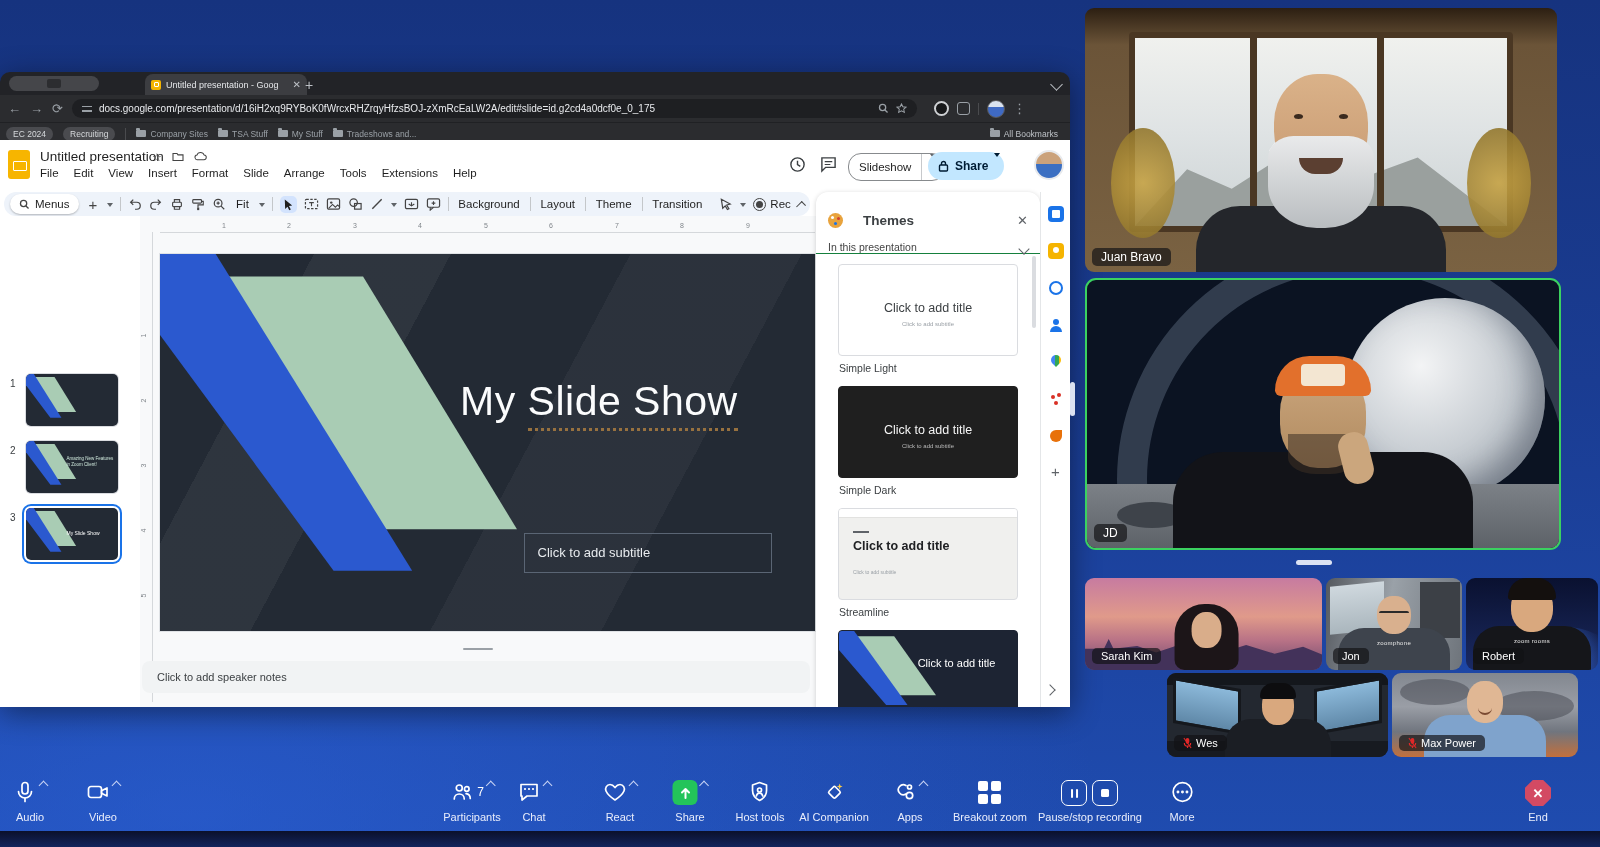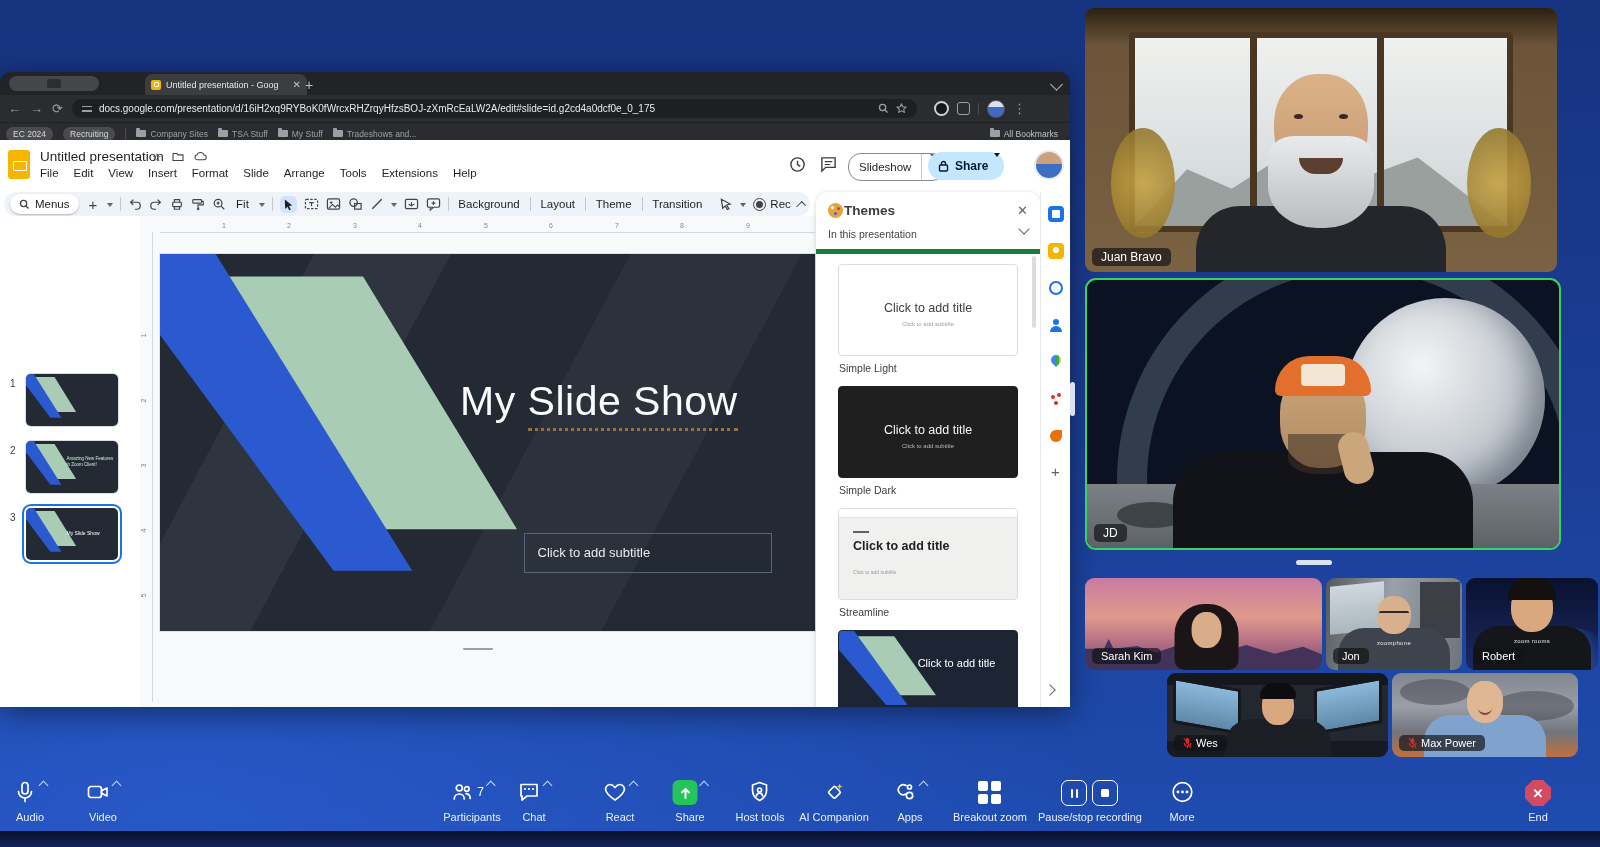--- a/index.html
+++ b/index.html
@@ -92,26 +92,26 @@
   .gv-sq{position:absolute;width:4px;height:4px;border:1.2px solid #5f6368;border-radius:1px;}
   .chev-left{left:46px;top:541px;width:7px;height:7px;border-left:1.6px solid #5f6368;border-bottom:1.6px solid #5f6368;transform:rotate(45deg);}
 
   .filmstrip{left:0;top:76px;width:140px;height:491px;background:#fff;}
   .thumb-num{position:absolute;left:10px;font-size:10px;color:#3c4043;}
   .thumb{position:absolute;left:26px;width:92px;height:52px;background:#232a34;border-radius:5px;overflow:hidden;box-shadow:0 0 0 1px #dadce0;}
   .thumb.sel{box-shadow:0 0 0 2px #fff,0 0 0 4px #1a73e8;}
   .th-txt{position:absolute;left:44%;width:52%;color:#cfe8dc;font-size:4.5px;line-height:1.4;}
 
   .themes{left:816px;top:52px;width:224px;height:648px;background:#fff;border-radius:12px;box-shadow:0 1px 5px rgba(0,0,0,.18);overflow:hidden;}
-  .th-head{height:36px;display:flex;align-items:center;padding:0 12px;gap:1px;box-sizing:border-box;}
+  .th-head{height:36px;display:flex;align-items:flex-end;padding:0 12px;gap:20px;box-sizing:border-box;}
   .palette{width:15px;height:15px;border-radius:50%;background:#e8a33d;position:relative;}
   .palette::after{content:"";position:absolute;left:3px;top:3px;width:3px;height:3px;border-radius:50%;background:#fff;box-shadow:6px 1px 0 #d23f31,3px 6px 0 #1a73e8;}
   .th-title{font-size:13.5px;color:#3c4043;font-weight:bold;flex:1;}
   .th-close{font-size:13px;color:#5f6368;}
-  .th-sect{height:26px;border-bottom:5px solid #15803d;display:flex;align-items:flex-start;padding:0 12px;font-size:10.5px;color:#444;box-sizing:border-box;}
+  .th-sect{height:26px;border-bottom:1px solid #15803d;display:flex;align-items:flex-end;padding:0 12px;font-size:10.5px;color:#444;box-sizing:border-box;}
   .th-sect .chev-dn{margin-left:auto;width:7px;height:7px;border-left:1.6px solid #5f6368;border-bottom:1.6px solid #5f6368;transform:rotate(-45deg);margin-top:-3px;}
   .th-cards{position:absolute;left:0;top:62px;right:0;bottom:42px;overflow:hidden;padding:10px 22px 0;box-sizing:border-box;}
   .tcard{position:relative;width:180px;border:1px solid #dadce0;border-radius:4px;overflow:hidden;box-sizing:border-box;}
   .tcard-label{font-size:10.5px;color:#3c4043;margin:6px 0 12px 1px;}
   .tc-title{position:absolute;left:0;right:0;text-align:center;font-size:12.5px;}
   .tc-sub{position:absolute;left:0;right:0;text-align:center;font-size:6px;}
   .th-scroll{position:absolute;right:4px;top:64px;width:4px;height:72px;background:#dadce0;border-radius:2px;}
 
   .sidecol{left:1040px;top:52px;width:30px;height:648px;background:#fff;border-left:1px solid #e4e6e8;display:flex;flex-direction:column;align-items:center;padding-top:14px;gap:21px;box-sizing:border-box;}
   .sic{width:16px;height:16px;border-radius:4px;position:relative;flex:0 0 auto;}
@@ -446,20 +446,21 @@
         <span class="vr-num" style="top:360px">5</span>
       </div>
 
       <div class="abs slide">
         <div class="shape-green"></div>
         <div class="shape-blue"></div>
         <div class="slide-title"><span>My </span><span class="title-ul">Slide Show</span></div>
         <div class="subtitle-box">Click to add subtitle</div>
       </div>
       <div class="abs notes-handle"></div>
+      <div class="abs notesbar">Click to add speaker notes</div>
       <div class="abs gridview">
         <span class="gv-sq" style="left:0;top:0"></span>
           <span class="gv-sq" style="left:7px;top:0"></span>
         <span class="gv-sq" style="left:0;top:7px"></span>
           <span class="gv-sq" style="left:7px;top:7px"></span>
       </div>
       <div class="abs chev-left"></div>
 
       <div class="abs filmstrip">
         <span class="thumb-num" style="top:162px">1</span>

